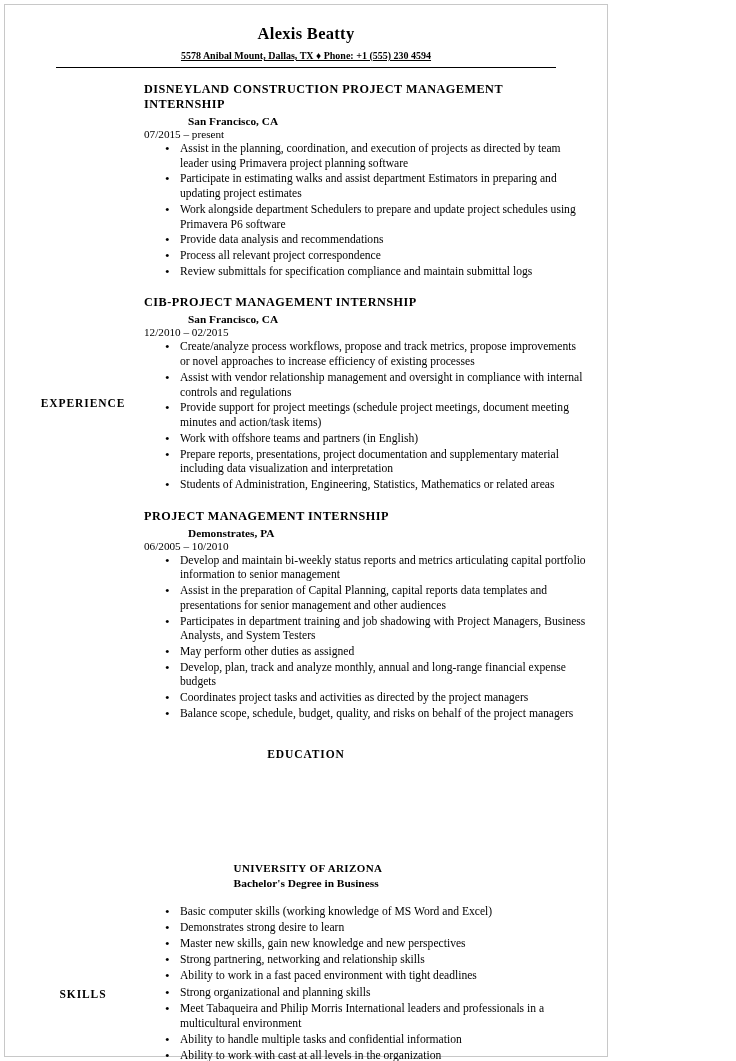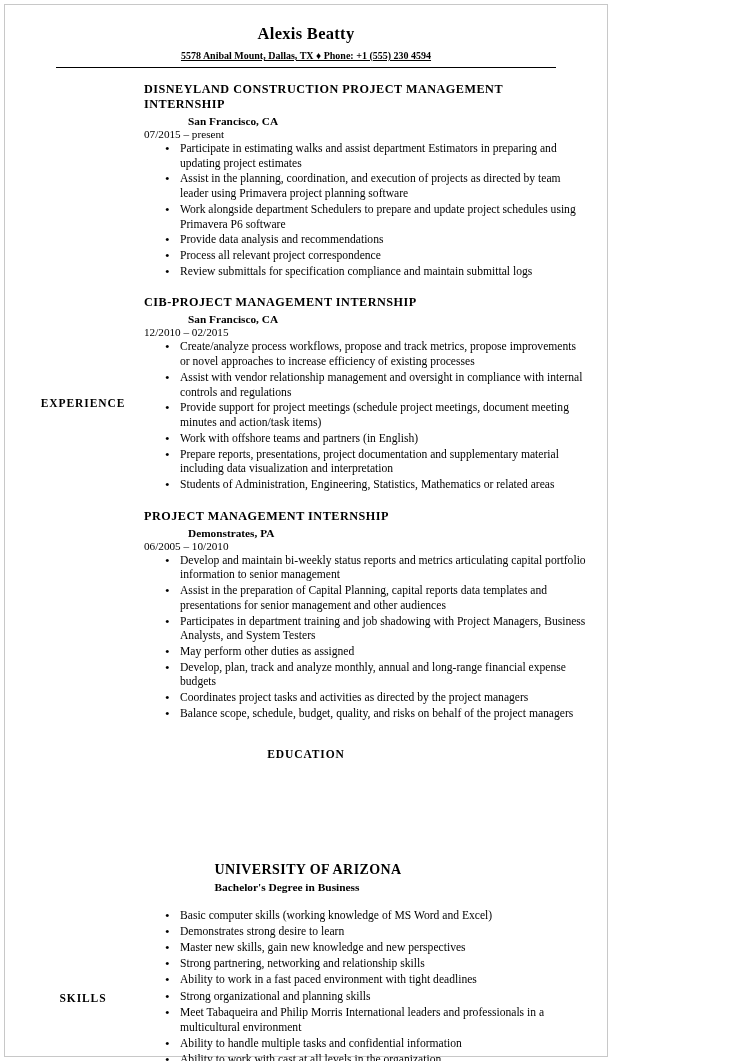--- a/index.html
+++ b/index.html
@@ -108,21 +108,21 @@
     padding-left: 2px;
   }
   ul.bullets li::before {
     content: "\2022";
     position: absolute;
     left: -13px;
     top: -1px;
     font-size: 13px;
   }
   .edu-title {
-    font-size: 14px;
+    font-size: 11px;
     font-weight: bold;
     letter-spacing: 0.4px;
     margin-bottom: 3px;
   }
   .edu-sub {
     font-size: 11.4px;
     font-weight: bold;
   }
   .skills-body ul.bullets li {
     margin-bottom: 1.5px;
@@ -144,22 +144,22 @@
 
   <div class="section">
     <div class="section-label">EXPERIENCE</div>
     <div class="section-body">
 
       <div class="job">
         <div class="job-title">DISNEYLAND CONSTRUCTION PROJECT MANAGEMENT INTERNSHIP</div>
         <div class="job-loc">San Francisco, CA</div>
         <div class="job-dates">07/2015 – present</div>
         <ul class="bullets">
+          <li>Assist in the planning, coordination, and execution of projects as directed by team leader using Primavera project planning software</li>
           <li>Participate in estimating walks and assist department Estimators in preparing and updating project estimates</li>
-          <li>Assist in the planning, coordination, and execution of projects as directed by team leader using Primavera project planning software</li>
           <li>Work alongside department Schedulers to prepare and update project schedules using Primavera P6 software</li>
           <li>Provide data analysis and recommendations</li>
           <li>Process all relevant project correspondence</li>
           <li>Review submittals for specification compliance and maintain submittal logs</li>
         </ul>
       </div>
 
       <div class="job">
         <div class="job-title">CIB-PROJECT MANAGEMENT INTERNSHIP</div>
         <div class="job-loc">San Francisco, CA</div>

